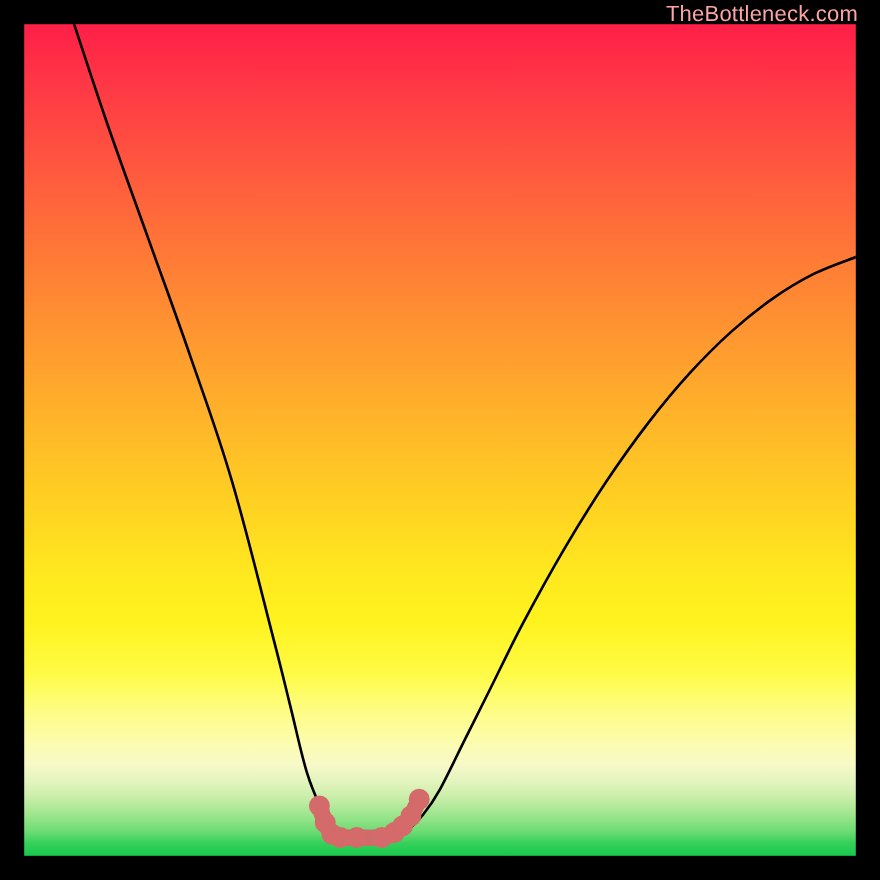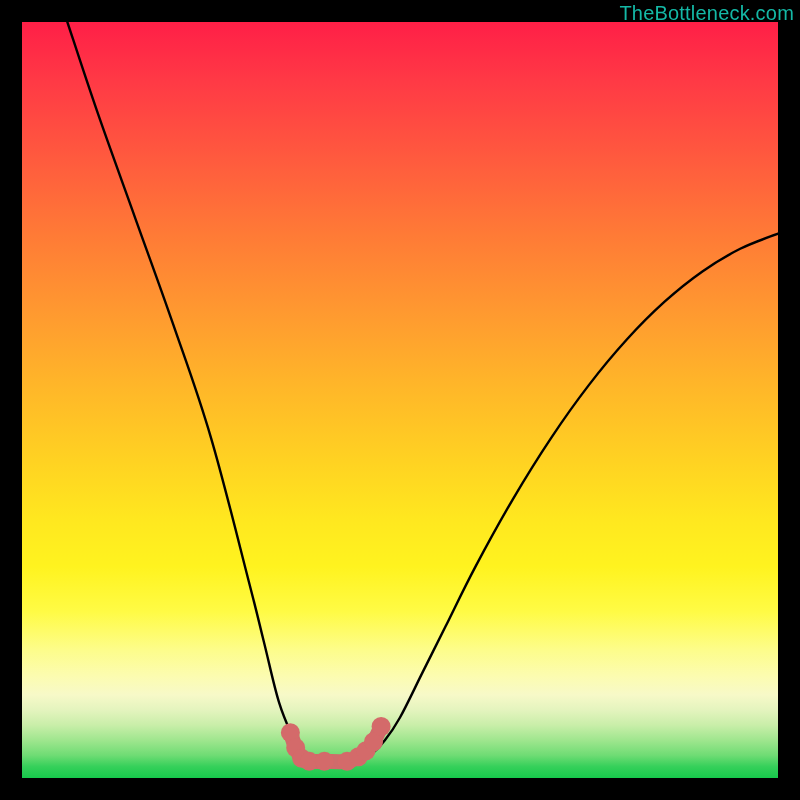--- a/index.html
+++ b/index.html
@@ -43,22 +43,22 @@
       #c9eea9 93%,
       #9fe68e 95%,
       #6fdc74 97%,
       #35d05a 98.5%,
       #17c94c 100%
     );
   }
   .watermark {
     position: absolute;
     top: 2px;
-    right: 6px;
-    color: #14b8a6;
+    right: 20px;
+    color: #fca5a5;
     font-size: 20px;
     font-weight: 500;
     letter-spacing: 0.2px;
     z-index: 5;
   }
   svg.curve {
     position: absolute;
     top: 0;
     left: 0;
     width: 756px;

